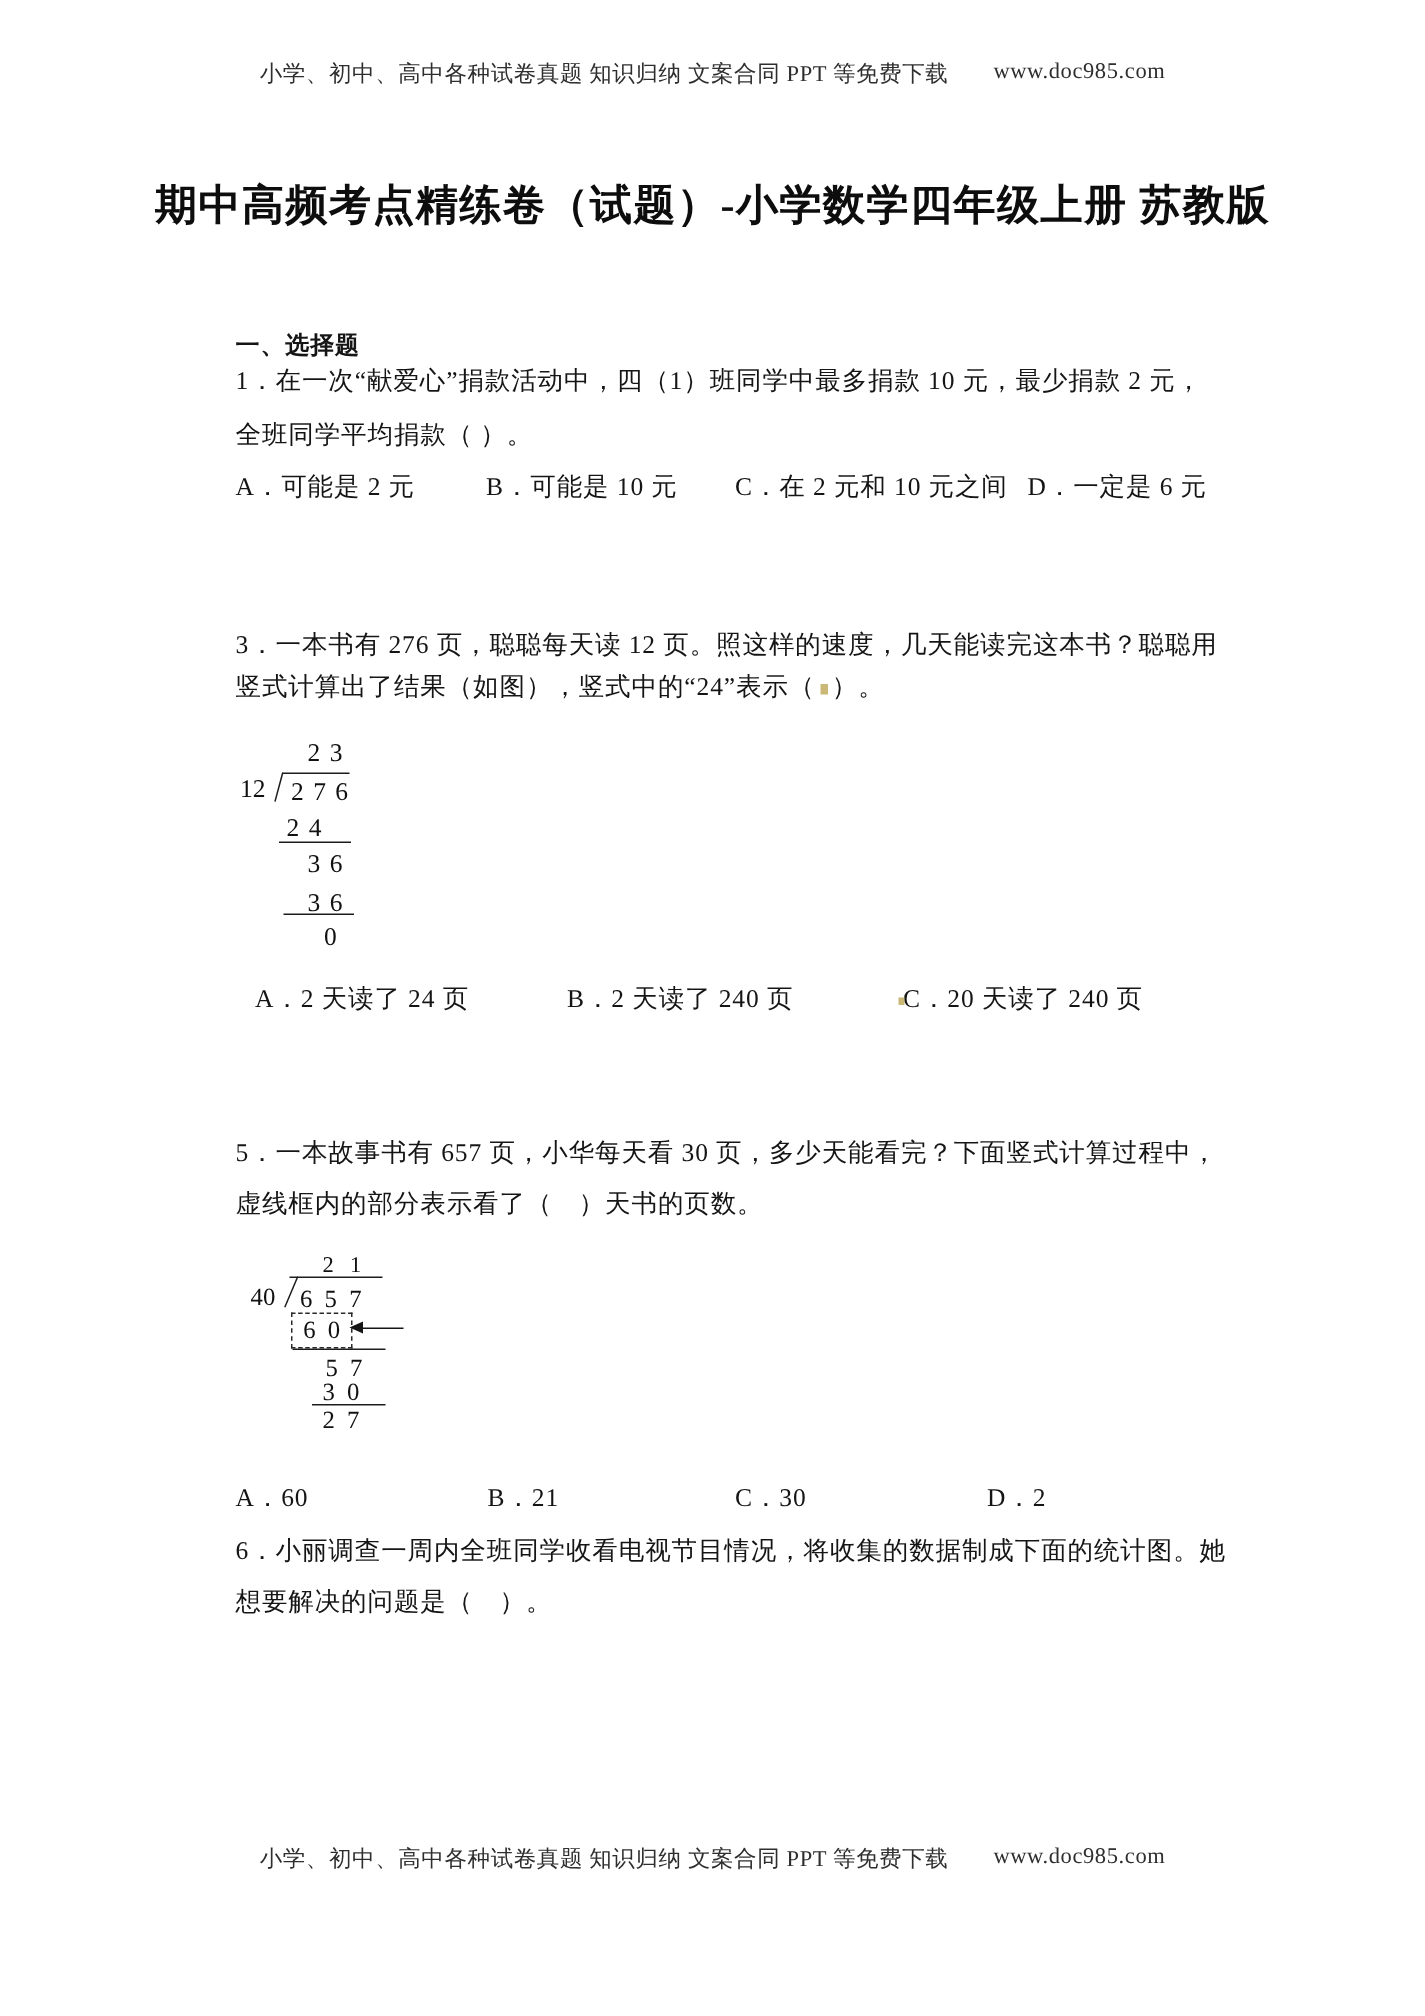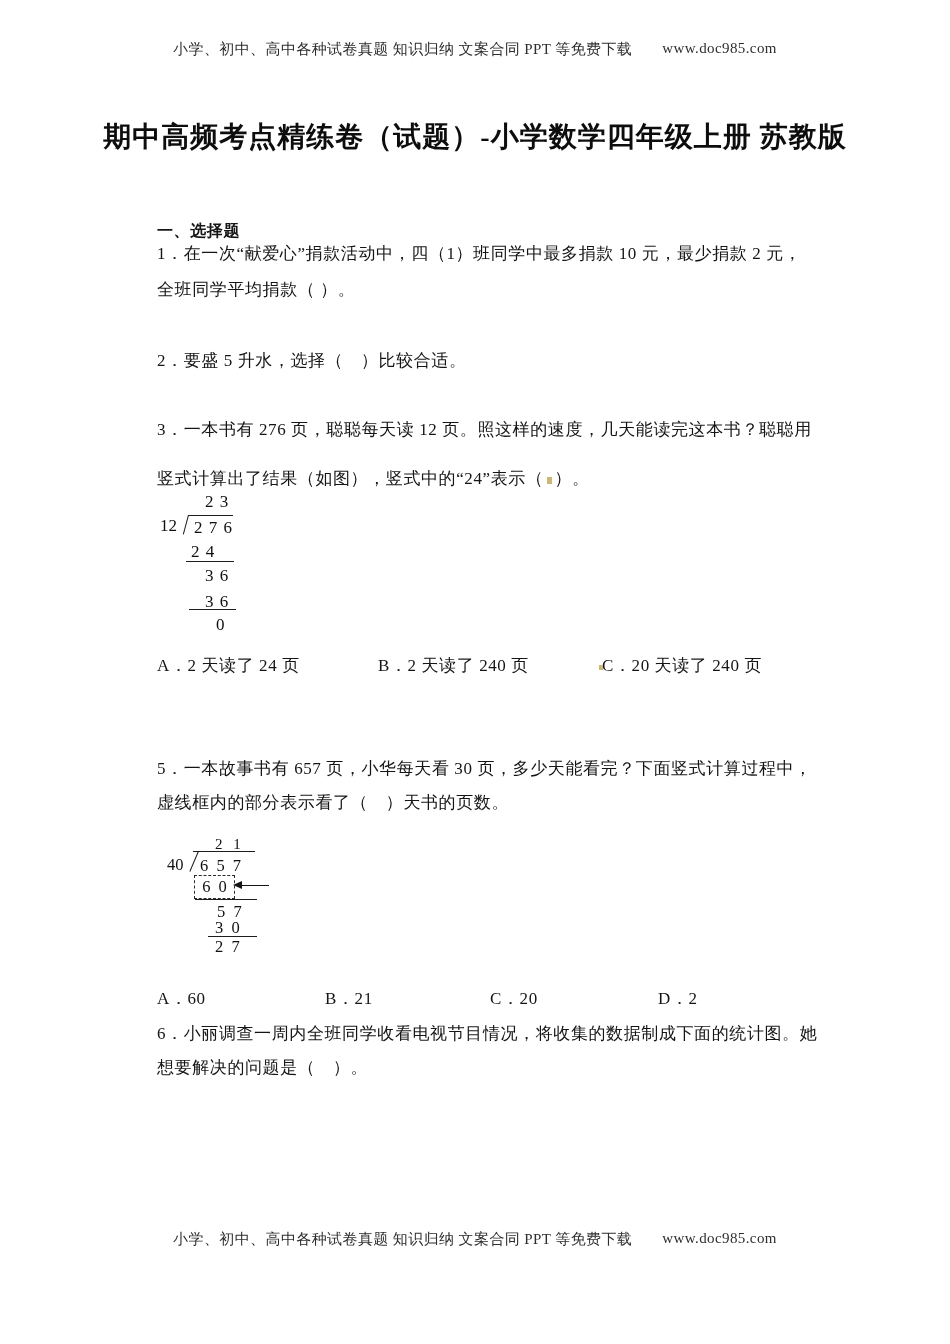--- a/index.html
+++ b/index.html
@@ -40,42 +40,47 @@
     <span>小学、初中、高中各种试卷真题 知识归纳 文案合同 PPT 等免费下载</span>
     <span>www.doc985.com</span>
   </div>
 
   <h1 class="title">期中高频考点精练卷（试题）-小学数学四年级上册 苏教版</h1>
 
   <div class="line bold" style="top:220px">一、选择题</div>
 
   <div class="line" style="top:243px">1．在一次“献爱心”捐款活动中，四（1）班同学中最多捐款 10 元，最少捐款 2 元，</div>
   <div class="line" style="top:279px">全班同学平均捐款（ ）。</div>
+  <div class="optrow" style="top:314px">
+    <span class="opt" style="left:157px">A．可能是 2 元</span>
+    <span class="opt" style="left:324px">B．可能是 10 元</span>
+    <span class="opt" style="left:490px">C．在 2 元和 10 元之间</span>
+    <span class="opt" style="left:685px">D．一定是 6 元</span>
+  </div>
 
-  <div class="line" style="top:350px">2．要盛 5 升水，选择（　）比较合适。</div>
 
   <div class="line" style="top:419px">3．一本书有 276 页，聪聪每天读 12 页。照这样的速度，几天能读完这本书？聪聪用</div>
-  <div class="line" style="top:468px"><span>竖式计算出了结果（如图），竖式中的“24”表示（</span><span class="tan-dot"></span><span>）。</span></div>
+  <div class="line" style="top:447px"><span>竖式计算出了结果（如图），竖式中的“24”表示（</span><span class="tan-dot"></span><span>）。</span></div>
 
   <div class="ldiv" style="left:155px;top:490px;width:150px;height:150px">
     <span class="ld" style="left:50px;top:4px">2 3</span>
     <div class="hline" style="left:33px;top:25px;width:45px"></div>
     <div class="slant" style="left:33px;top:25px;height:20px"></div>
     <span class="ld" style="left:5px;top:28px">12</span>
     <span class="ld" style="left:39px;top:30px">2 7 6</span>
     <span class="ld" style="left:36px;top:54px">2 4</span>
     <div class="hline" style="left:31px;top:71px;width:48px"></div>
     <span class="ld" style="left:50px;top:78px">3 6</span>
     <span class="ld" style="left:50px;top:104px">3 6</span>
     <div class="hline" style="left:34px;top:119px;width:47px"></div>
     <span class="ld" style="left:61px;top:127px">0</span>
   </div>
 
   <div class="optrow" style="top:655px">
-    <span class="opt" style="left:157px">A．2 天读了 24 页</span>
+    <span class="opt" style="left:170px">A．2 天读了 24 页</span>
     <span class="opt" style="left:378px">B．2 天读了 240 页</span>
     <span class="opt" style="left:602px">C．20 天读了 240 页</span>
     <span class="cdot" style="left:599px;top:10px"></span>
   </div>
 
 
   <div class="line" style="top:758px">5．一本故事书有 657 页，小华每天看 30 页，多少天能看完？下面竖式计算过程中，</div>
   <div class="line" style="top:792px">虚线框内的部分表示看了（　）天书的页数。</div>
 
   <div class="ldiv" style="left:160px;top:833px;width:150px;height:130px">
@@ -92,21 +97,21 @@
     <div class="hline" style="left:35px;top:66px;width:62px"></div>
     <span class="ld d2" style="left:57px;top:71px">5 7</span>
     <span class="ld d2" style="left:55px;top:87px">3 0</span>
     <div class="hline" style="left:48px;top:103px;width:49px"></div>
     <span class="ld d2" style="left:55px;top:106px">2 7</span>
   </div>
 
   <div class="optrow" style="top:988px">
     <span class="opt" style="left:157px">A．60</span>
     <span class="opt" style="left:325px">B．21</span>
-    <span class="opt" style="left:490px">C．20</span>
+    <span class="opt" style="left:490px">C．30</span>
     <span class="opt" style="left:658px">D．2</span>
   </div>
 
   <div class="line" style="top:1023px">6．小丽调查一周内全班同学收看电视节目情况，将收集的数据制成下面的统计图。她</div>
   <div class="line" style="top:1057px">想要解决的问题是（　）。</div>
 
   <div class="pfooter">
     <span>小学、初中、高中各种试卷真题 知识归纳 文案合同 PPT 等免费下载</span>
     <span>www.doc985.com</span>
   </div>

